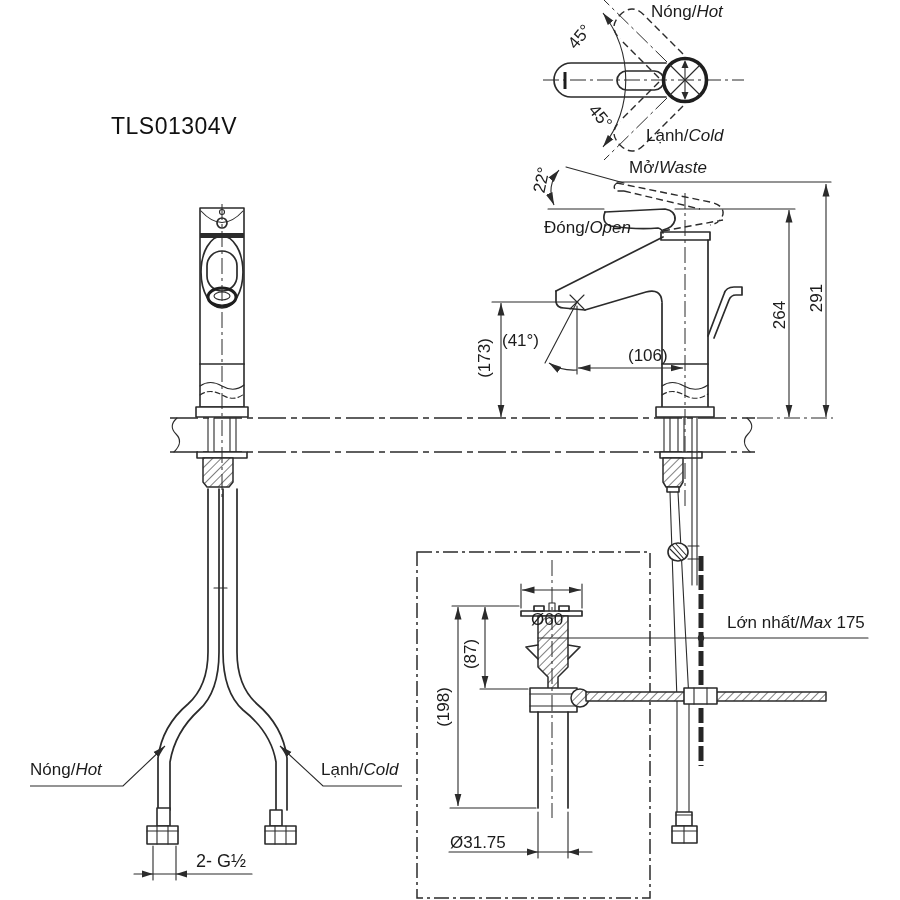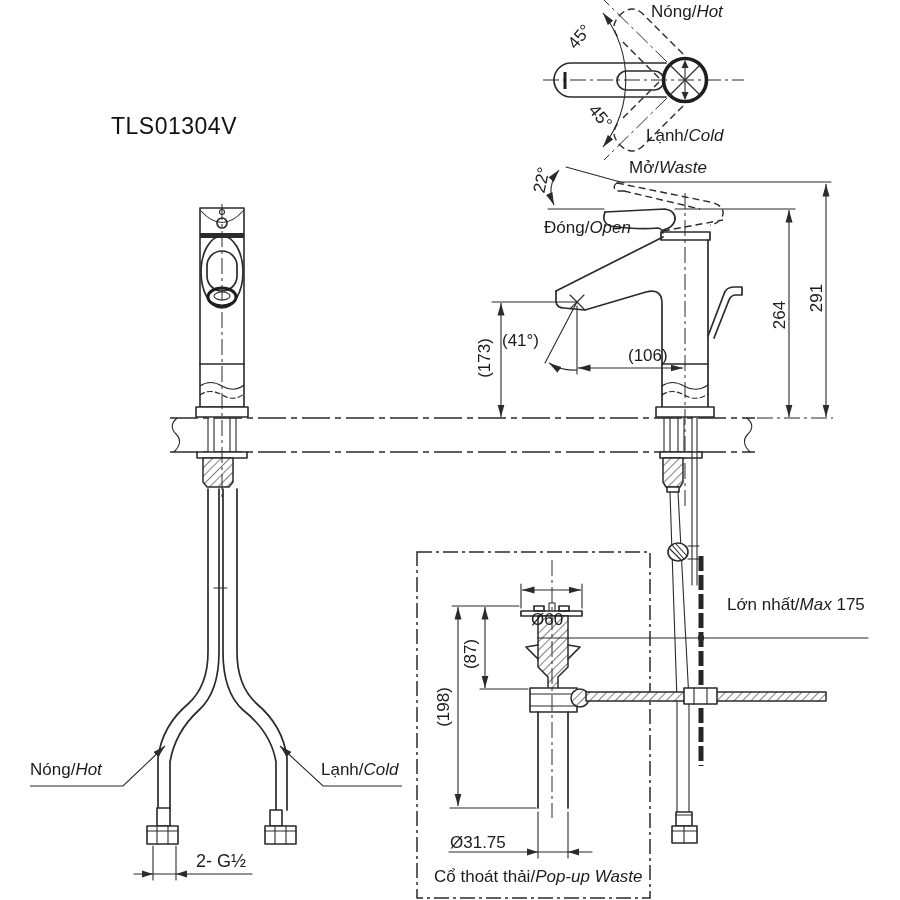--- a/index.html
+++ b/index.html
@@ -228,16 +228,15 @@
 <div class="lbl" style="left:502px;top:332px;">(41°)</div>
 
 <div class="lbl" style="left:30px;top:761px;"><span>Nóng/</span><i>Hot</i></div>
 <div class="lbl" style="left:321px;top:761px;"><span>Lạnh/</span><i>Cold</i></div>
 <div class="lbl md" style="left:196px;top:852px;">2- G½</div>
 
 <div class="lbl" style="left:531px;top:563px;margin-top:48px;">Ø60</div>
 <div class="lbl r90" style="left:471px;top:654px;">(87)</div>
 <div class="lbl r90" style="left:444px;top:707px;">(198)</div>
 <div class="lbl" style="left:450px;top:834px;text-align:center;">Ø31.75</div>
-<div class="lbl" style="left:434px;top:868px;"><span>Cổ thoát thải/</span><i>Pop-up Waste</i></div>
-<div class="lbl" style="left:727px;top:596px;"><span>Lớn nhất/</span><i>Max</i><span> 175</span></div>
+<div class="lbl" style="left:727px;top:614px;"><span>Lớn nhất/</span><i>Max</i><span> 175</span></div>
 
 </div>
 
 </body></html>

